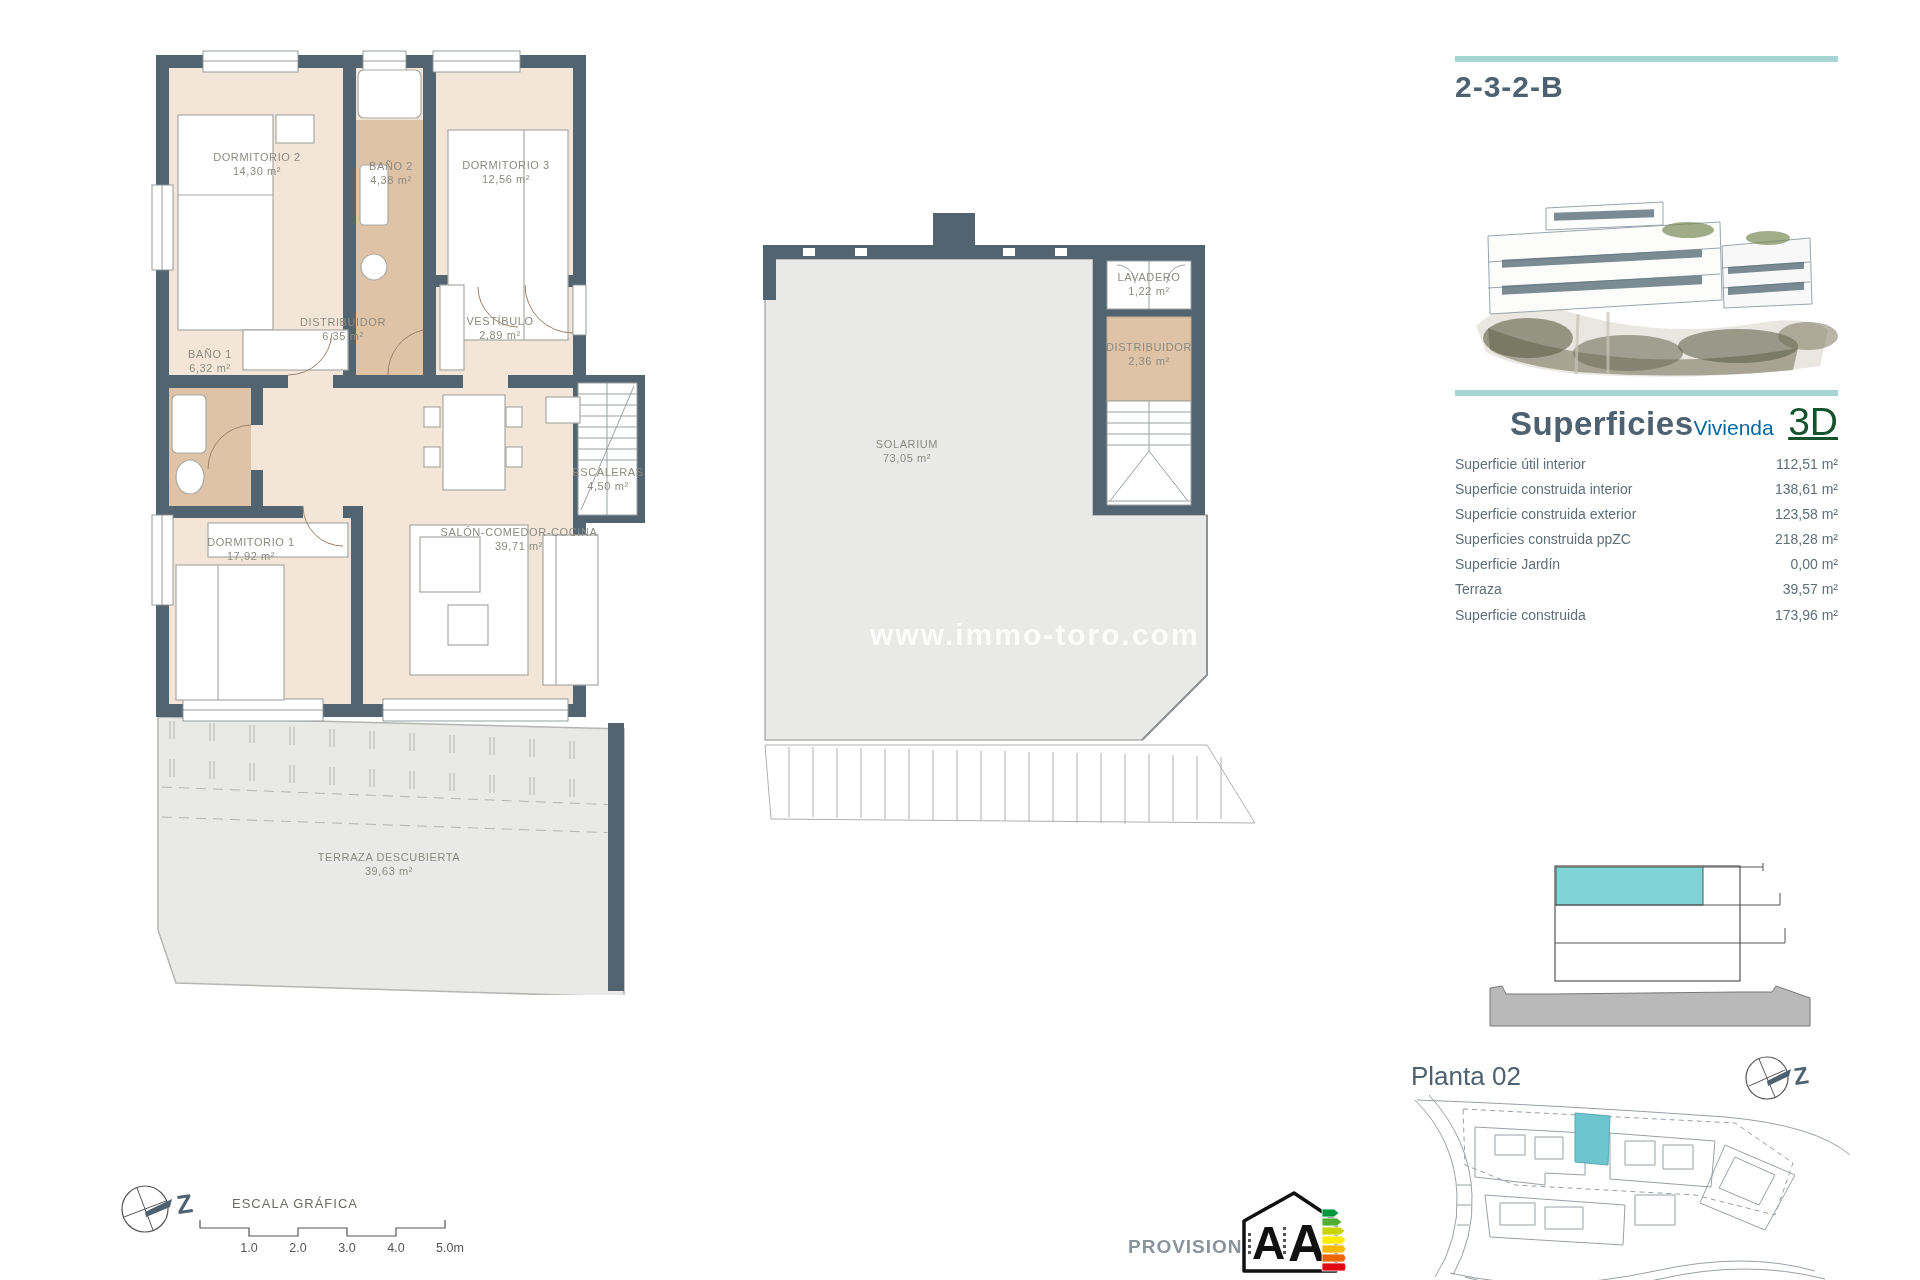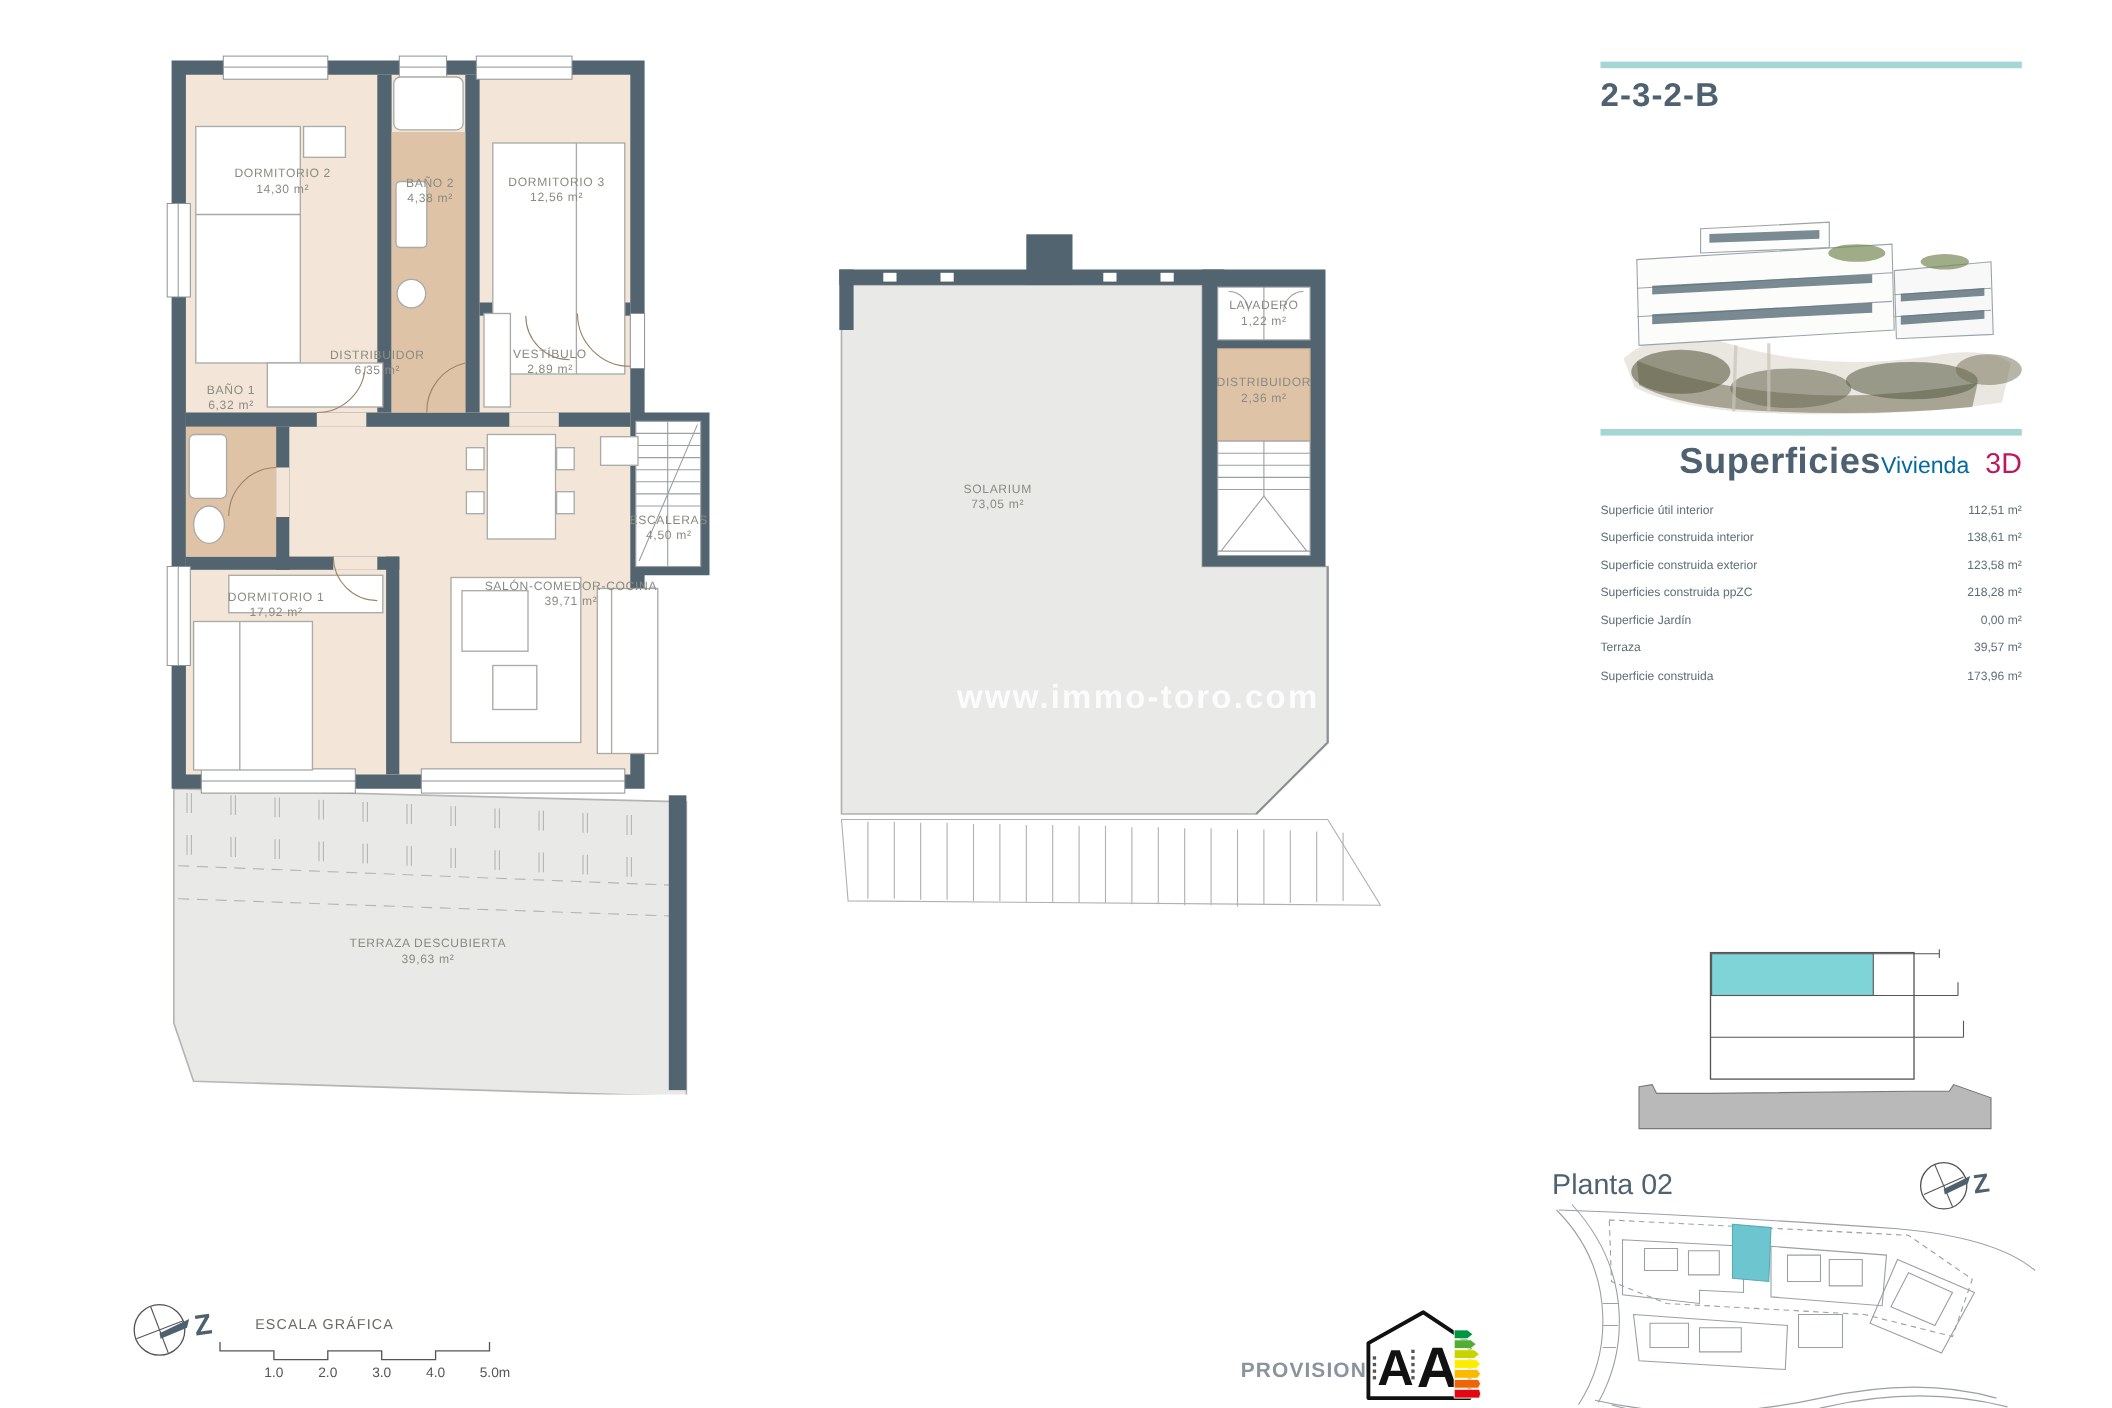--- a/index.html
+++ b/index.html
@@ -4,22 +4,22 @@
 <style>
   html,body{margin:0;padding:0;background:#fff;}
   body{width:1920px;height:1280px;position:relative;overflow:hidden;
        font-family:"Liberation Sans",sans-serif;color:#4e6170;}
   .abs{position:absolute;}
   .teal-line{height:6px;background:#a5d6d3;}
   .unit-code{font-size:30px;font-weight:bold;letter-spacing:1px;color:#4e6170;}
   .sup-head{left:1455px;top:400px;width:383px;display:flex;align-items:baseline;justify-content:flex-end;}
   .sup-title{font-size:33px;font-weight:bold;color:#4e6170;letter-spacing:.5px;}
   .sup-viv{color:#0369a1;font-size:21px;}
-  .sup-3d{color:#be185d;font-size:26px;margin-left:10px;}
-  .sup-table{left:1455px;top:452px;width:383px;font-size:11px;color:#5f6e78;}
+  .sup-3d{color:#14532d;font-size:39px;margin-left:10px;text-decoration:underline;}
+  .sup-table{left:1455px;top:452px;width:383px;font-size:14px;color:#5f6e78;}
   .sup-row{display:flex;justify-content:space-between;line-height:25px;height:25px;}
   .decreto{font-weight:bold;margin-top:11px;line-height:26px;height:26px;}
   .drow{display:flex;justify-content:space-between;line-height:27px;height:27px;}
   .escala-title{font-size:13px;color:#6b6b66;letter-spacing:1px;}
   .provisional{font-size:19px;font-weight:bold;color:#8a949c;letter-spacing:1px;}
   .watermark{font-size:30px;font-weight:bold;color:rgba(255,255,255,.85);letter-spacing:2px;}
   svg text.room{fill:#8b8b82;font-size:11px;letter-spacing:.6px;text-anchor:middle;
                 font-family:"Liberation Sans",sans-serif;}
   svg text{font-family:"Liberation Sans",sans-serif;}
 </style>

